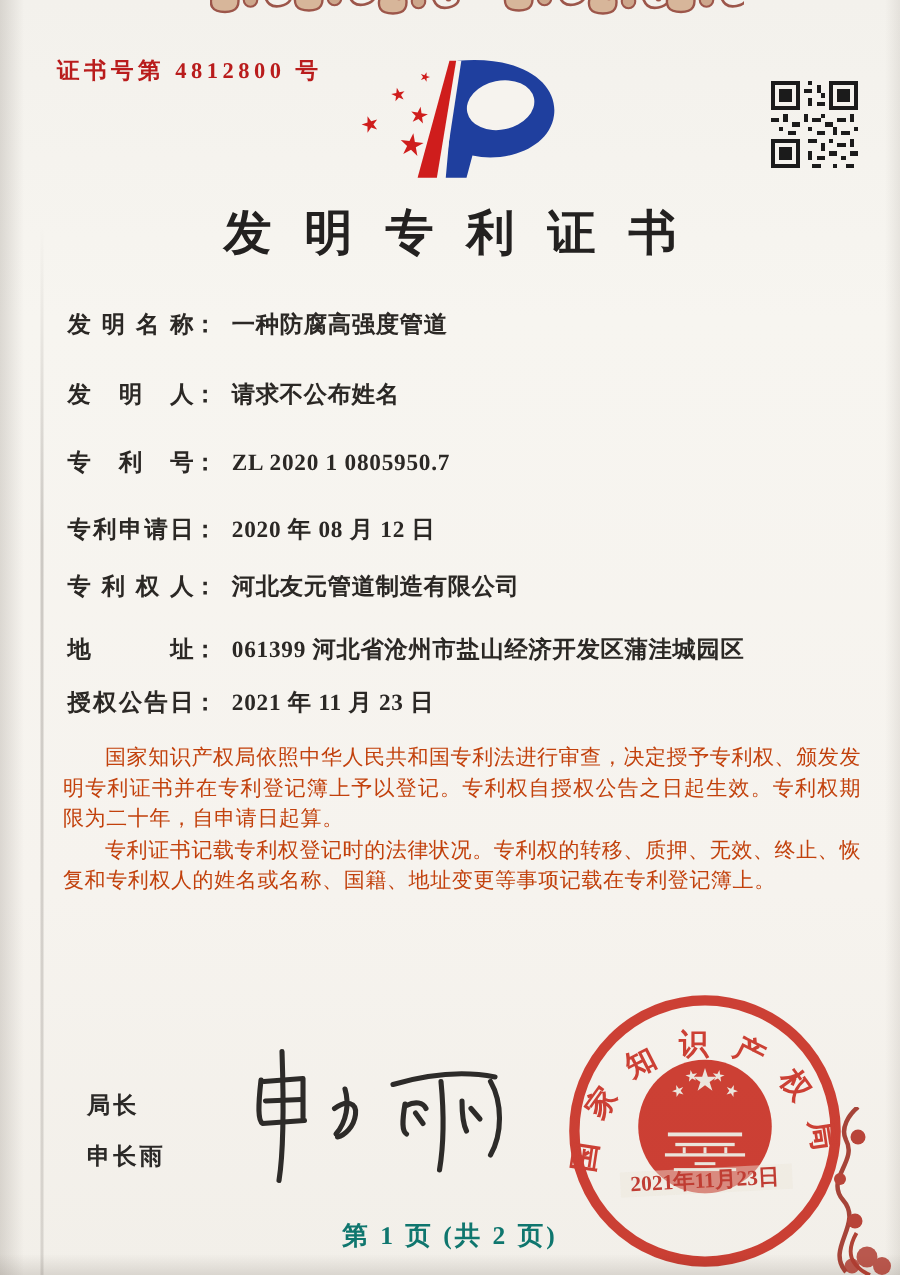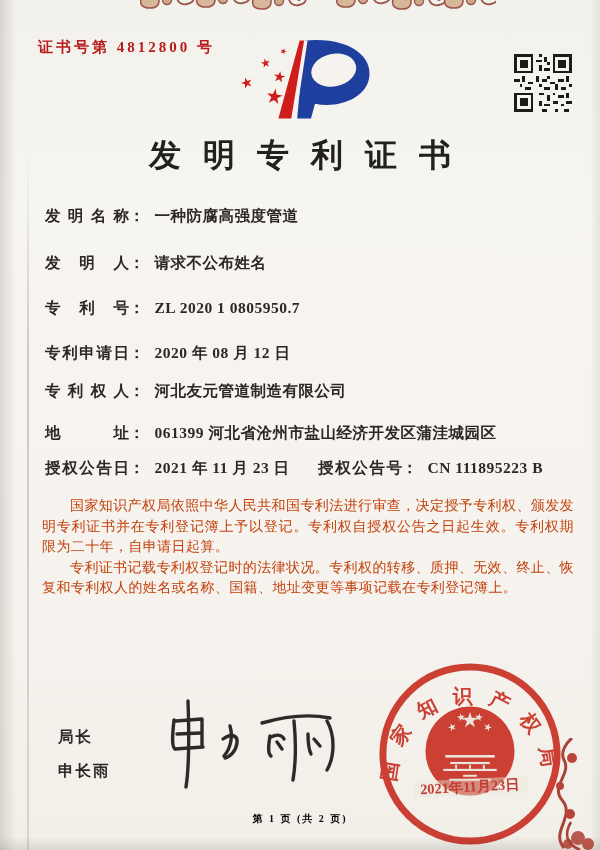--- a/index.html
+++ b/index.html
@@ -31,21 +31,21 @@
   .paras{left:42px;right:26px;top:496px;font-size:14px;line-height:20.5px;
          text-align:justify;color:#c2410c;font-weight:500;letter-spacing:.4px;}
   .paras p{margin:0;text-indent:2em;}
   
   .sig-title{left:58px;top:727px;font-size:15.5px;font-weight:700;letter-spacing:2px;}
   .sig-name{left:58px;top:761px;font-size:15.5px;font-weight:700;letter-spacing:2px;}
   .sig-script{left:138px;top:690px;width:210px;height:110px;}
   
   .seal{left:376px;top:660px;width:188px;height:188px;mix-blend-mode:multiply;opacity:.95;}
   
-  .footer{left:0;right:0;top:812px;text-align:center;font-size:10px;letter-spacing:2px;color:#000000;font-weight:600;}
+  .footer{left:0;right:0;top:812px;text-align:center;font-size:17px;letter-spacing:2px;color:#0f766e;font-weight:600;}
   .orn-top{left:140px;top:-7px;width:356px;height:34px;opacity:.85;}
   .orn-br{right:2px;bottom:0;width:80px;height:112px;opacity:.9;}
 </style>
 </head>
 <body>
 
 <div class="abs shade-left"></div>
 <div class="abs shade-right"></div>
 <div class="abs shade-bottom"></div>
 <div class="abs crease"></div>
@@ -146,23 +146,20 @@
   <span class="flabel">专利申请日</span><span class="fcolon">：</span><span class="fvalue">2020 年 08 月 12 日</span>
 </div>
 <div class="abs frow" style="top:381px;">
   <span class="flabel">专利权人</span><span class="fcolon">：</span><span class="fvalue">河北友元管道制造有限公司</span>
 </div>
 <div class="abs frow" style="top:423px;">
   <span class="flabel">地址</span><span class="fcolon">：</span><span class="fvalue">061399 河北省沧州市盐山经济开发区蒲洼城园区</span>
 </div>
 <div class="abs frow" style="top:458px;">
   <span class="flabel">授权公告日</span><span class="fcolon">：</span><span class="fvalue">2021 年 11 月 23 日</span>
-  <span class="grant-group">
-    <span class="flabel">授权公告号</span><span class="fcolon">：</span><span class="fvalue">CN 111895223 B</span>
-  </span>
 </div>
 
 <div class="abs paras">
   <p>国家知识产权局依照中华人民共和国专利法进行审查，决定授予专利权、颁发发明专利证书并在专利登记簿上予以登记。专利权自授权公告之日起生效。专利权期限为二十年，自申请日起算。</p>
   <p>专利证书记载专利权登记时的法律状况。专利权的转移、质押、无效、终止、恢复和专利权人的姓名或名称、国籍、地址变更等事项记载在专利登记簿上。</p>
 </div>
 
 <div class="abs sig-title">局长</div>
 <div class="abs sig-name">申长雨</div>
 <svg class="abs sig-script" viewBox="0 0 210 110">

